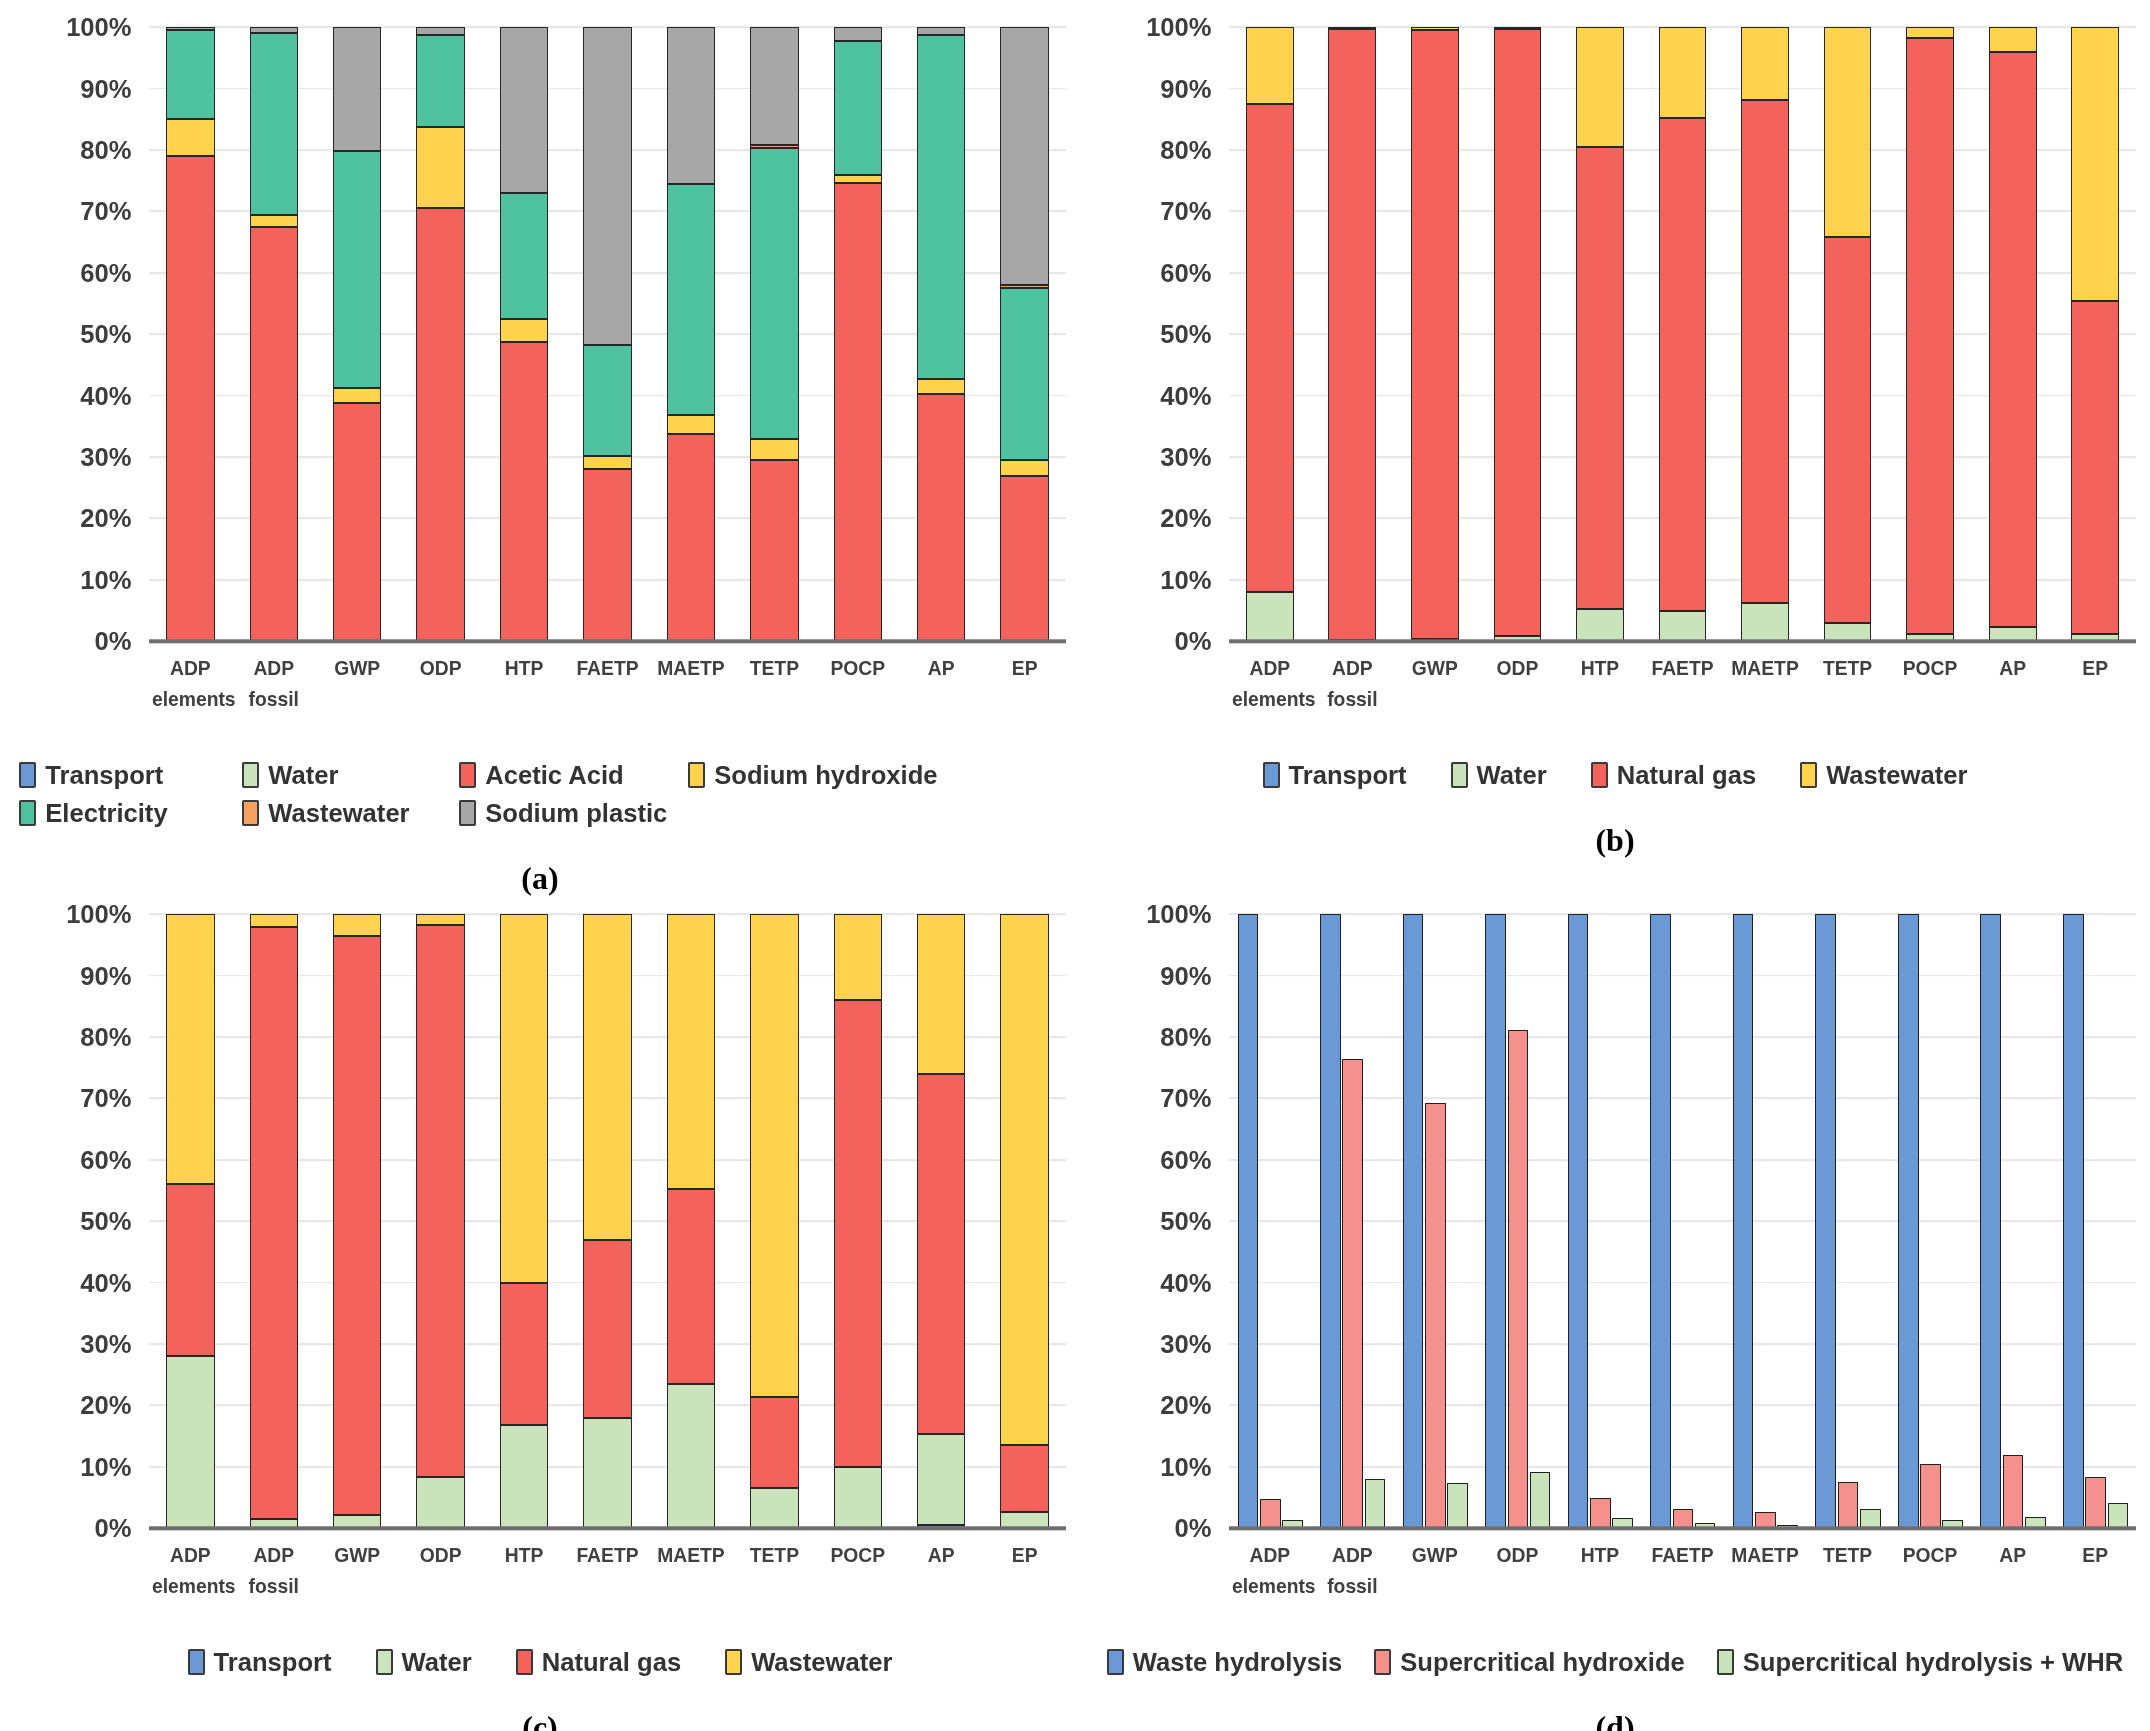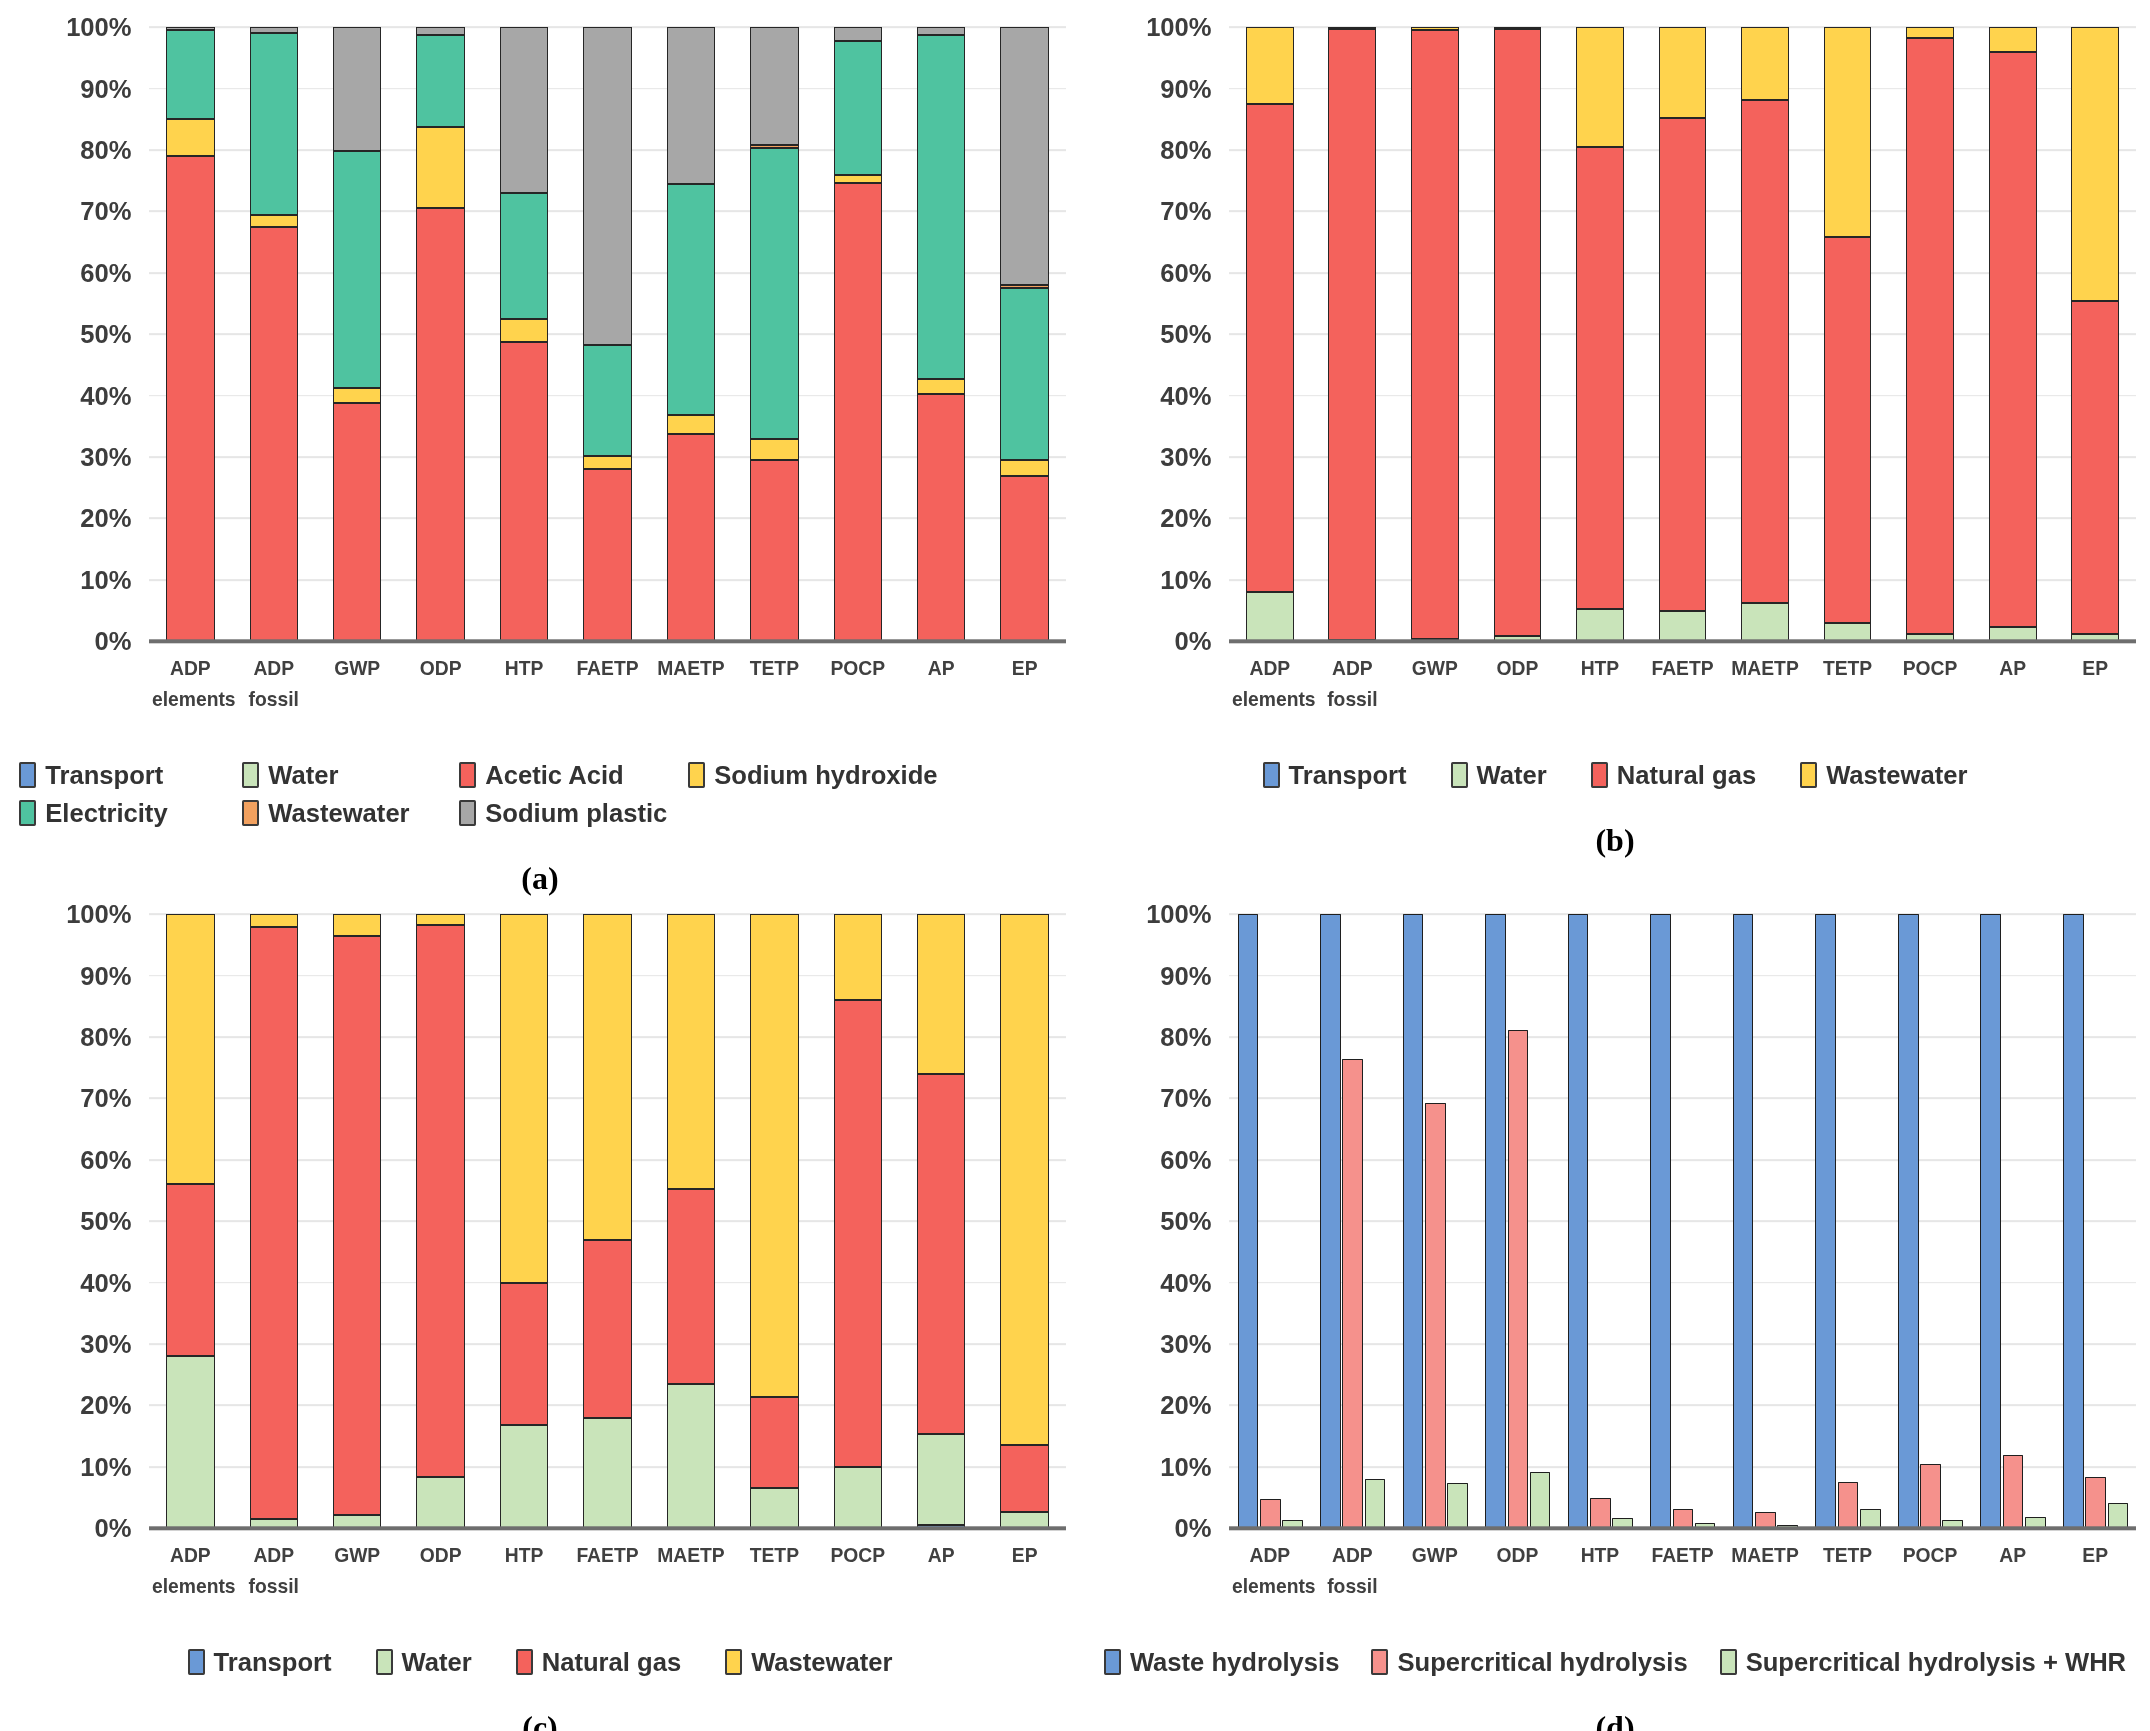--- a/index.html
+++ b/index.html
@@ -517,21 +517,21 @@
           </div>
       </div>
     </div>
     <div class="legend">
         <div class="litem">
           <span class="sw" style="background: rgb(106, 153, 214);"></span>
           <span class="ltext">Waste hydrolysis</span>
         </div>
         <div class="litem">
           <span class="sw" style="background: rgb(245, 145, 140);"></span>
-          <span class="ltext">Supercritical hydrolysis</span>
+          <span class="ltext">Supercritical hydroxide</span>
         </div>
         <div class="litem">
           <span class="sw" style="background: rgb(201, 228, 186);"></span>
           <span class="ltext">Supercritical hydrolysis + WHR</span>
         </div>
       </div>
     <div class="caption">(d)</div>
   </section>
 
 </div>

